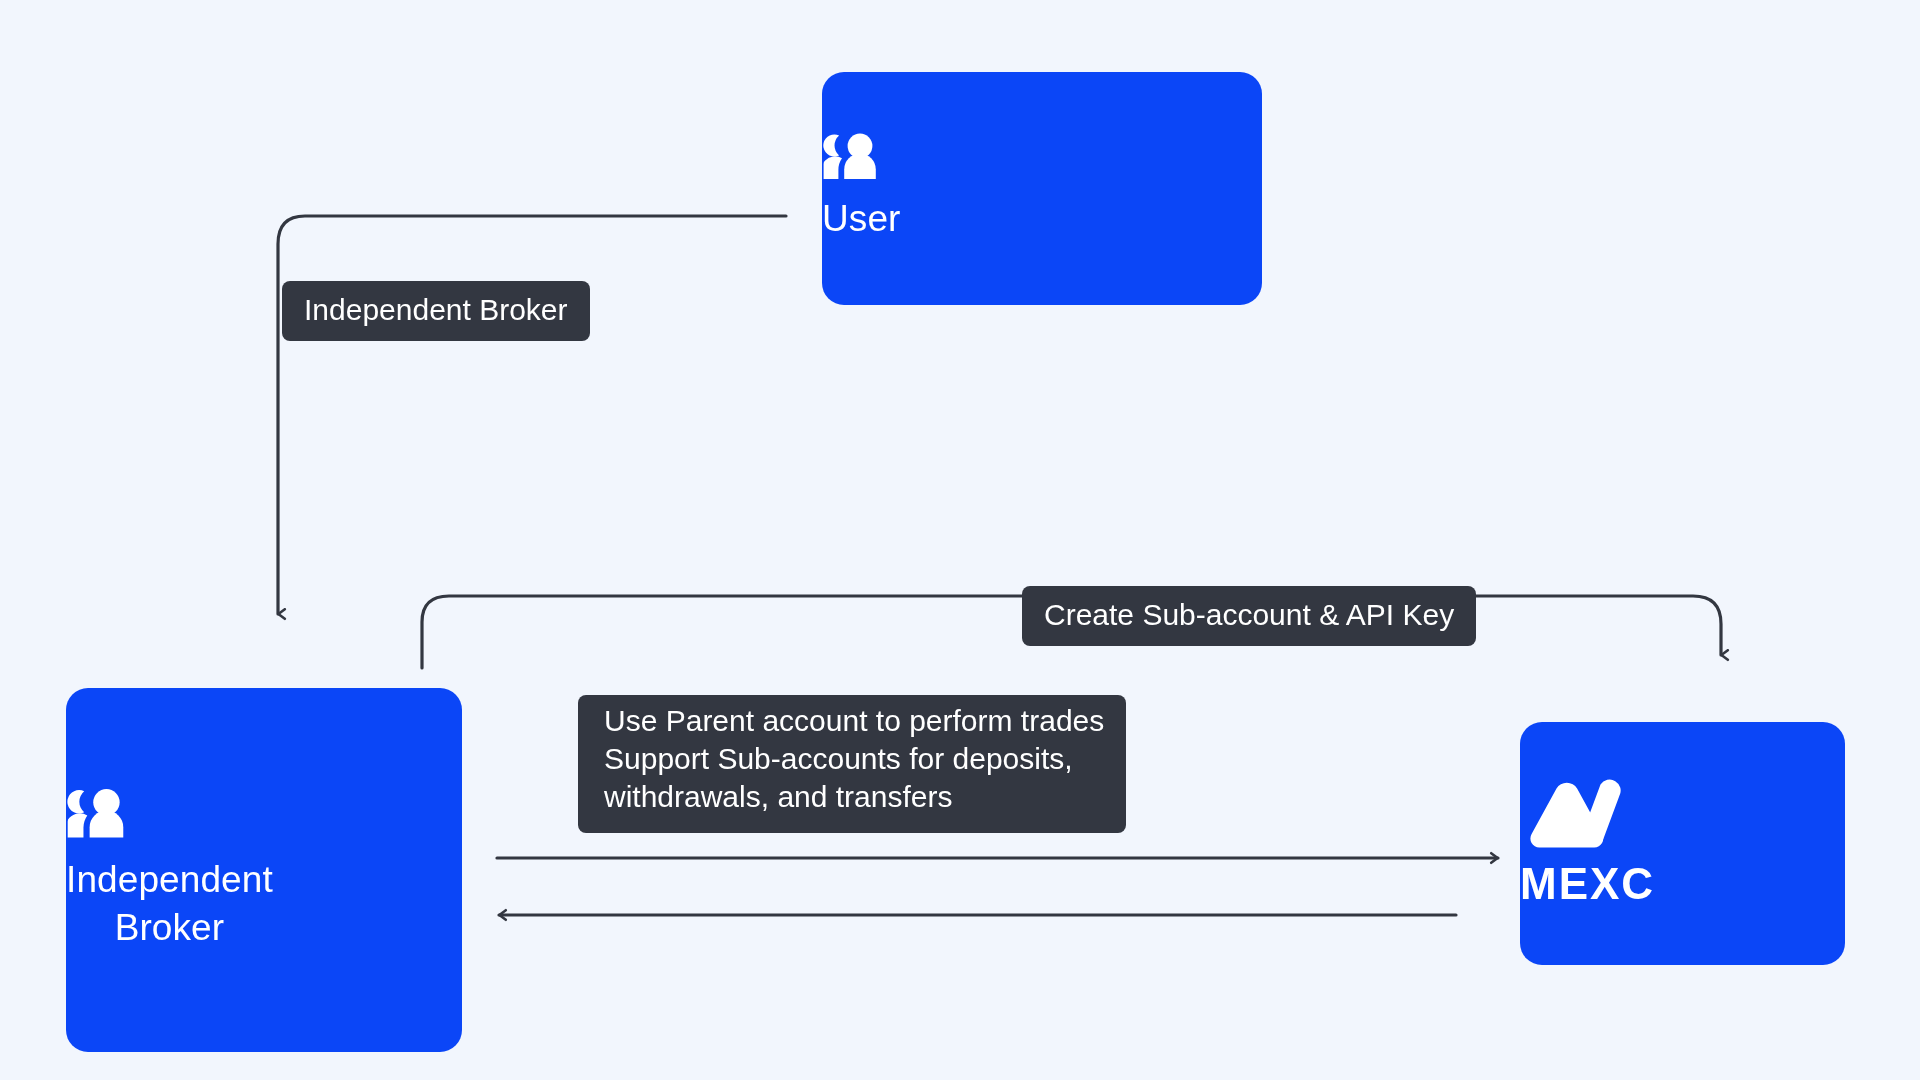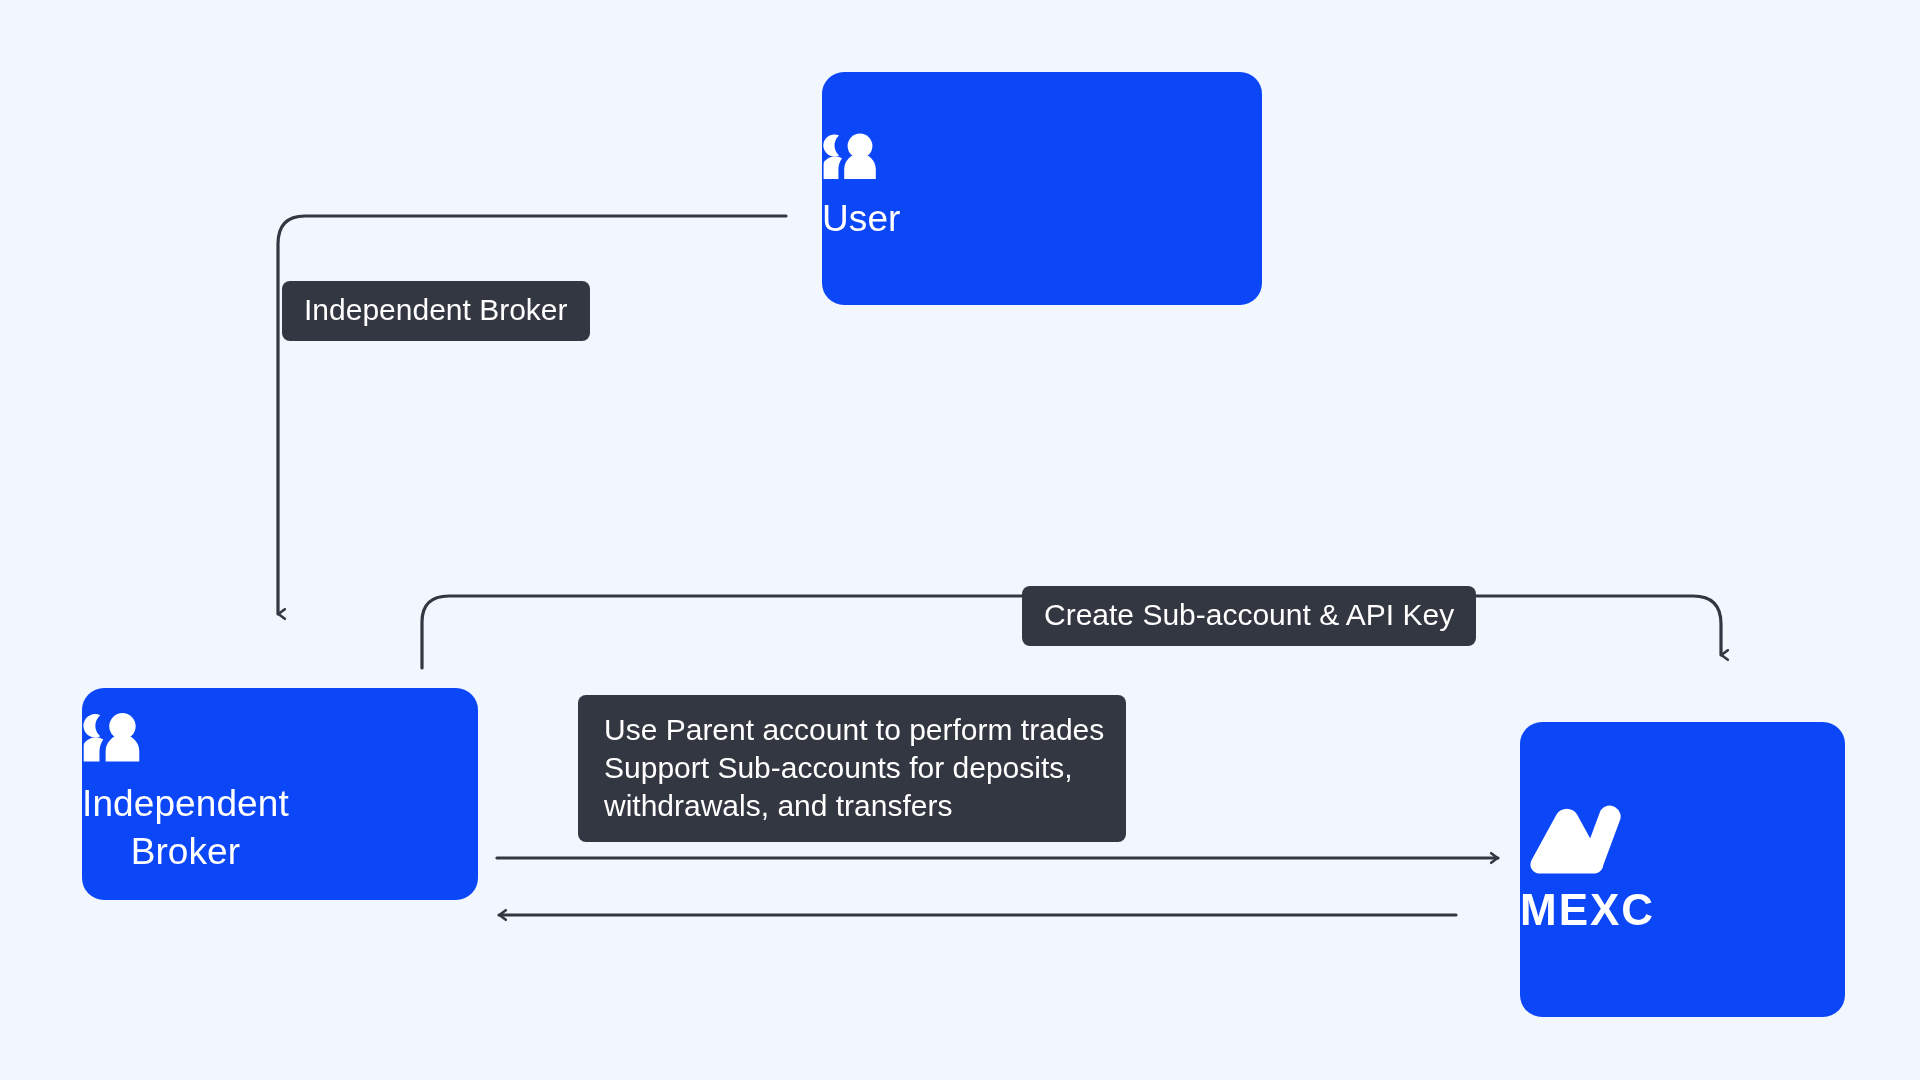--- a/index.html
+++ b/index.html
@@ -57,32 +57,32 @@
 
   #node-user {
     left: 822px;
     top: 72px;
     width: 440px;
     height: 233px;
   }
   #node-user .node-icon { margin-bottom: 14px; }
 
   #node-broker {
-    left: 82px;
+    left: 66px;
     top: 688px;
     width: 396px;
-    height: 212px;
+    height: 364px;
   }
   #node-broker .node-icon { margin-bottom: 16px; }
 
   #node-mexc {
     left: 1520px;
     top: 722px;
     width: 325px;
-    height: 295px;
+    height: 243px;
   }
 
   .mexc-wordmark {
     font-size: 44px;
     font-weight: bold;
     letter-spacing: 2px;
     color: #ffffff;
     margin-top: 10px;
   }
 
@@ -99,21 +99,21 @@
     white-space: pre-line;
   }
 
   #label-independent-broker { left: 282px; top: 281px; }
   #label-parent-controls    { left: 288px; top: 366px; }
   #label-create-parent      { left: 498px; top: 521px; }
   #label-create-sub         { left: 1022px; top: 586px; }
   #label-use-parent {
     left: 578px;
     top: 695px;
-    padding: 16px 22px 18px 26px;
+    padding: 7px 22px 18px 26px;
   }
   #label-receive-rebates    { left: 971px; top: 917px; }
 </style>
 </head>
 <body>
 
 <div id="stage">
 
   <svg id="connectors" viewBox="0 0 1920 1080" width="1920" height="1080" xmlns="http://www.w3.org/2000/svg">
     <defs>

